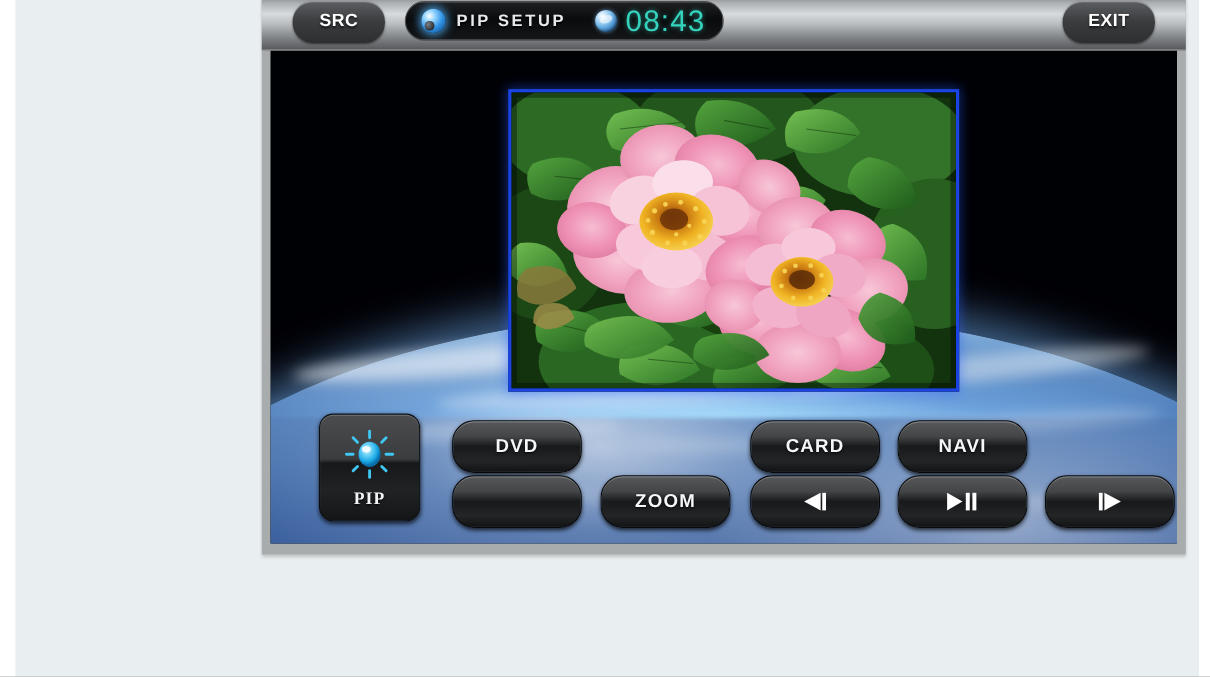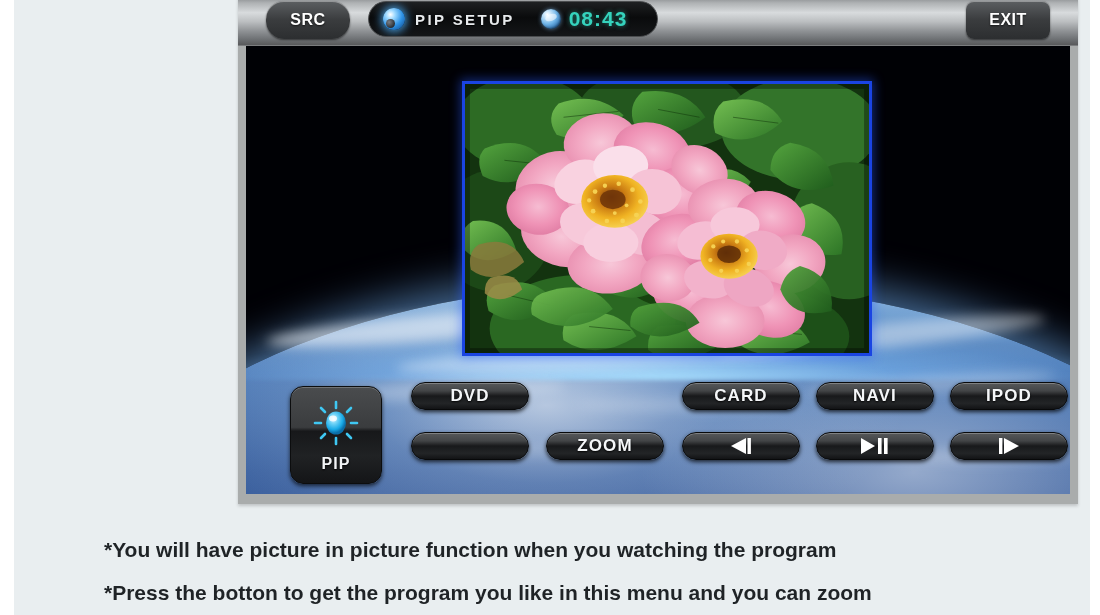--- a/index.html
+++ b/index.html
@@ -128,33 +128,33 @@
   .globe-icon::before {
     content: "";
     position: absolute; left: 4px; top: 5px;
     width: 12px; height: 7px;
     background: rgba(255,255,255,.55);
     border-radius: 50%;
     transform: rotate(-18deg);
   }
   .clock-time {
     color: #35d3bd;
-    font-size: 21px;
-    font-weight: bold;
+    font-size: 27px;
+    font-weight: normal;
     letter-spacing: 1px;
     margin-left: 8px;
     text-shadow: 0 0 5px rgba(60,220,200,.55);
   }
 
   
   .exit-btn {
     position: absolute;
     right: 28px; top: 5px;
     width: 84px; height: 34px;
-    border-radius: 8px;
+    border-radius: 18px;
     background: linear-gradient(to bottom, #5c5f62, #3a3c3e 50%, #2c2e30);
     padding: 19px;
     box-shadow: 0 1px 2px rgba(0,0,0,.55), inset 0 1px 0 rgba(255,255,255,.35);
     cursor: pointer;
   }
   .exit-inner {
     width: 100%; height: 100%;
     border-radius: 15px;
     background: linear-gradient(to bottom, #68c2f2 0%, #27a2e8 38%, #1573c8 55%, #1a8ad6 100%);
     box-shadow: inset 0 1px 1px rgba(255,255,255,.7), inset 0 -2px 3px rgba(0,0,0,.25);
@@ -234,49 +234,50 @@
 
   
   .controls {
     position: absolute;
     left: 0; top: 328px;
     width: 824px; height: 120px;
   }
 
   .pip-tile {
     position: absolute;
-    left: 44px; top: 12px;
+    left: 44px; top: 2px;
     width: 92px; height: 98px;
     border-radius: 13px;
     background: linear-gradient(to bottom, #4a4c4e 0%, #3a3c3e 42%, #17181a 46%, #202224 72%, #141517 100%);
     box-shadow: 0 2px 4px rgba(0,0,0,.7), inset 0 1px 0 rgba(255,255,255,.22);
     border: 1px solid #0c0d0e;
     display: flex; flex-direction: column;
     align-items: center; justify-content: flex-start;
     cursor: pointer;
+    font-family: Liberation Serif, serif;
   }
   .pip-glyph {
     margin-top: 13px;
     width: 46px; height: 46px;
     position: relative;
   }
   .pip-glyph svg { width: 46px; height: 46px; display: block; }
   .pip-tile-label {
     position: absolute;
     bottom: 10px;
     color: #f2f4f6;
     font-size: 16px;
     font-weight: bold;
     letter-spacing: 1px;
     text-shadow: 0 1px 2px #000;
   }
 
   .pill {
     position: absolute;
-    height: 28px;
+    height: 48px;
     border-radius: 20px;
     background: linear-gradient(to bottom, #56585a 0%, #434547 30%, #18191b 50%, #232527 78%, #121315 100%);
     border: 1px solid #08090a;
     box-shadow: 0 2px 4px rgba(0,0,0,.75), inset 0 1px 0 rgba(255,255,255,.25);
     display: flex; align-items: center; justify-content: center;
     cursor: pointer;
   }
   .pill span.lbl {
     color: #f4f6f8;
     font-size: 17px;
@@ -553,23 +554,20 @@
 
         <div class="pill r1 c1">
           <span class="lbl">DVD</span>
         </div>
         <div class="pill r1 c4">
           <span class="lbl">NAVI</span>
         </div>
         <div class="pill r1 c3">
           <span class="lbl">CARD</span>
         </div>
-        <div class="pill r1 c5">
-          <span class="lbl">IPOD</span>
-        </div>
 
         <div class="pill r2 c1">
           <span class="lbl"></span>
         </div>
         <div class="pill r2 c2">
           <span class="lbl">ZOOM</span>
         </div>
 
         <div class="pill r2 c3">
           <span class="glyph">
@@ -596,18 +594,14 @@
               <rect x="5" y="1" width="3.4" height="16" fill="#ffffff"></rect>
               <polygon points="10,1 10,17 25,9" fill="#ffffff"></polygon>
             </svg>
           </span>
         </div>
 
       </div>
     </div>
   </div>
 
-  <div class="caption">
-    <p>*You will have picture in picture function when you watching the program</p>
-    <p>*Press the botton to get the program you like in this menu and you can zoom</p>
-  </div>
 
 </div>
 
 </body></html>

